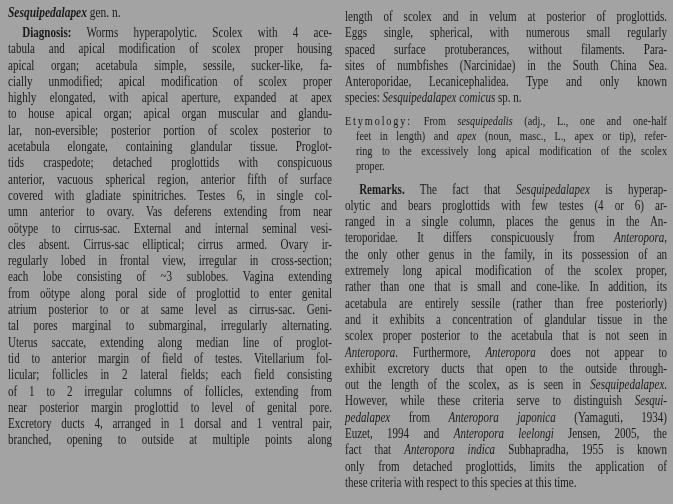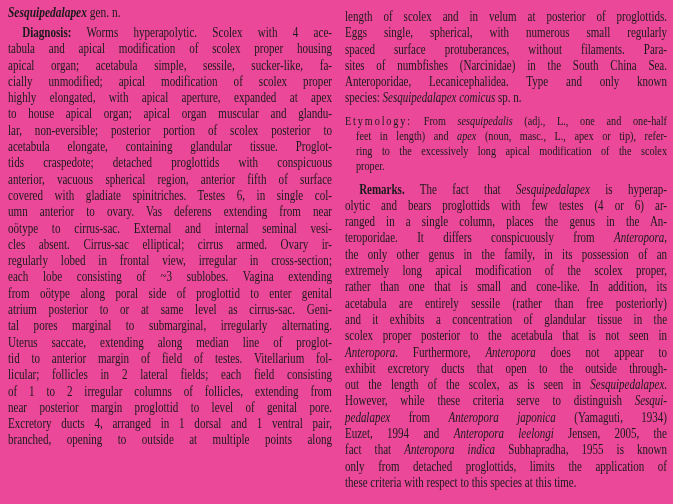--- a/index.html
+++ b/index.html
@@ -4,21 +4,21 @@
 <style>
   html, body {
     margin: 0;
     padding: 0;
     background: #fdfdfd;
   }
   .page {
     position: relative;
     width: 673px;
     height: 504px;
-    background: #ec4899;
+    background: #a3a3a3;
     color: #1a1a1a;
     font-family: "Liberation Serif", "DejaVu Serif", serif;
     overflow: hidden;
   }
   .col {
     position: absolute;
     transform-origin: 0 0;
   }
   .col-left {
     left: 8px;

